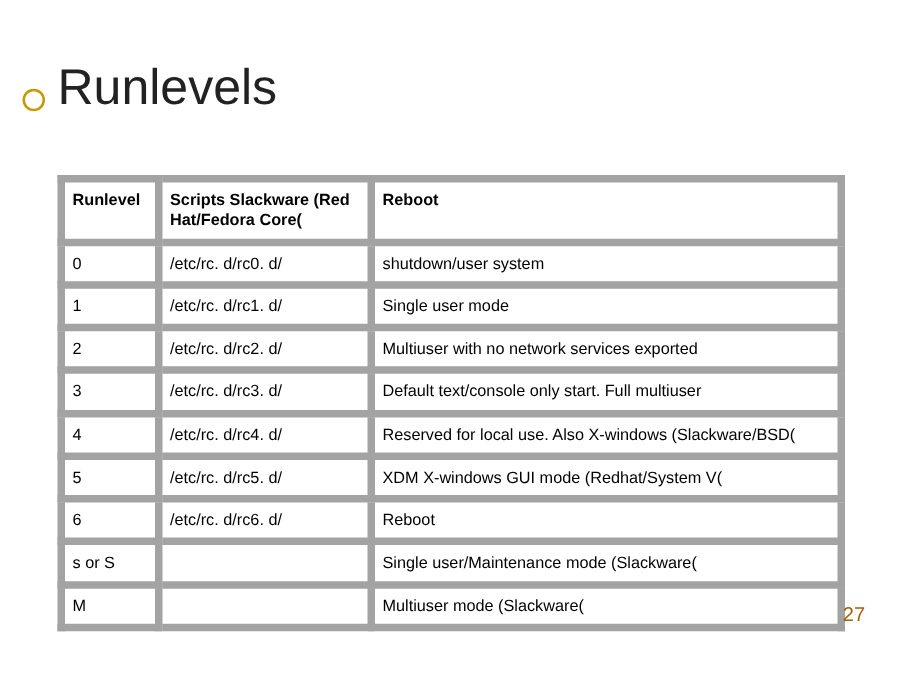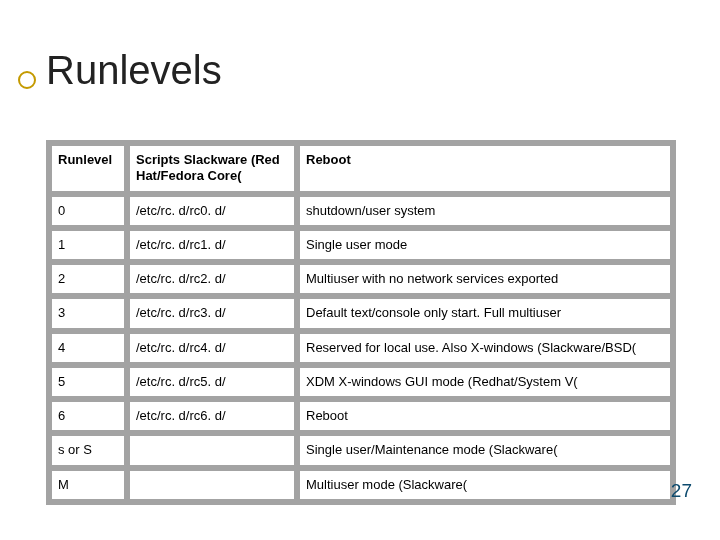--- a/index.html
+++ b/index.html
@@ -60,22 +60,22 @@
     line-height: 1.25;
   }
   th {
     font-weight: bold;
     background: #fff;
   }
   .pagenum {
     position: absolute;
     right: 28px;
     bottom: 18px;
-    font-size: 19px;
-    color: #0c4a6e;
+    font-size: 16px;
+    color: #a16207;
   }
 </style>
 </head>
 <body>
 
 <div class="slide">
 
   <div class="accent"></div>
 
   <div class="title">Runlevels</div>

